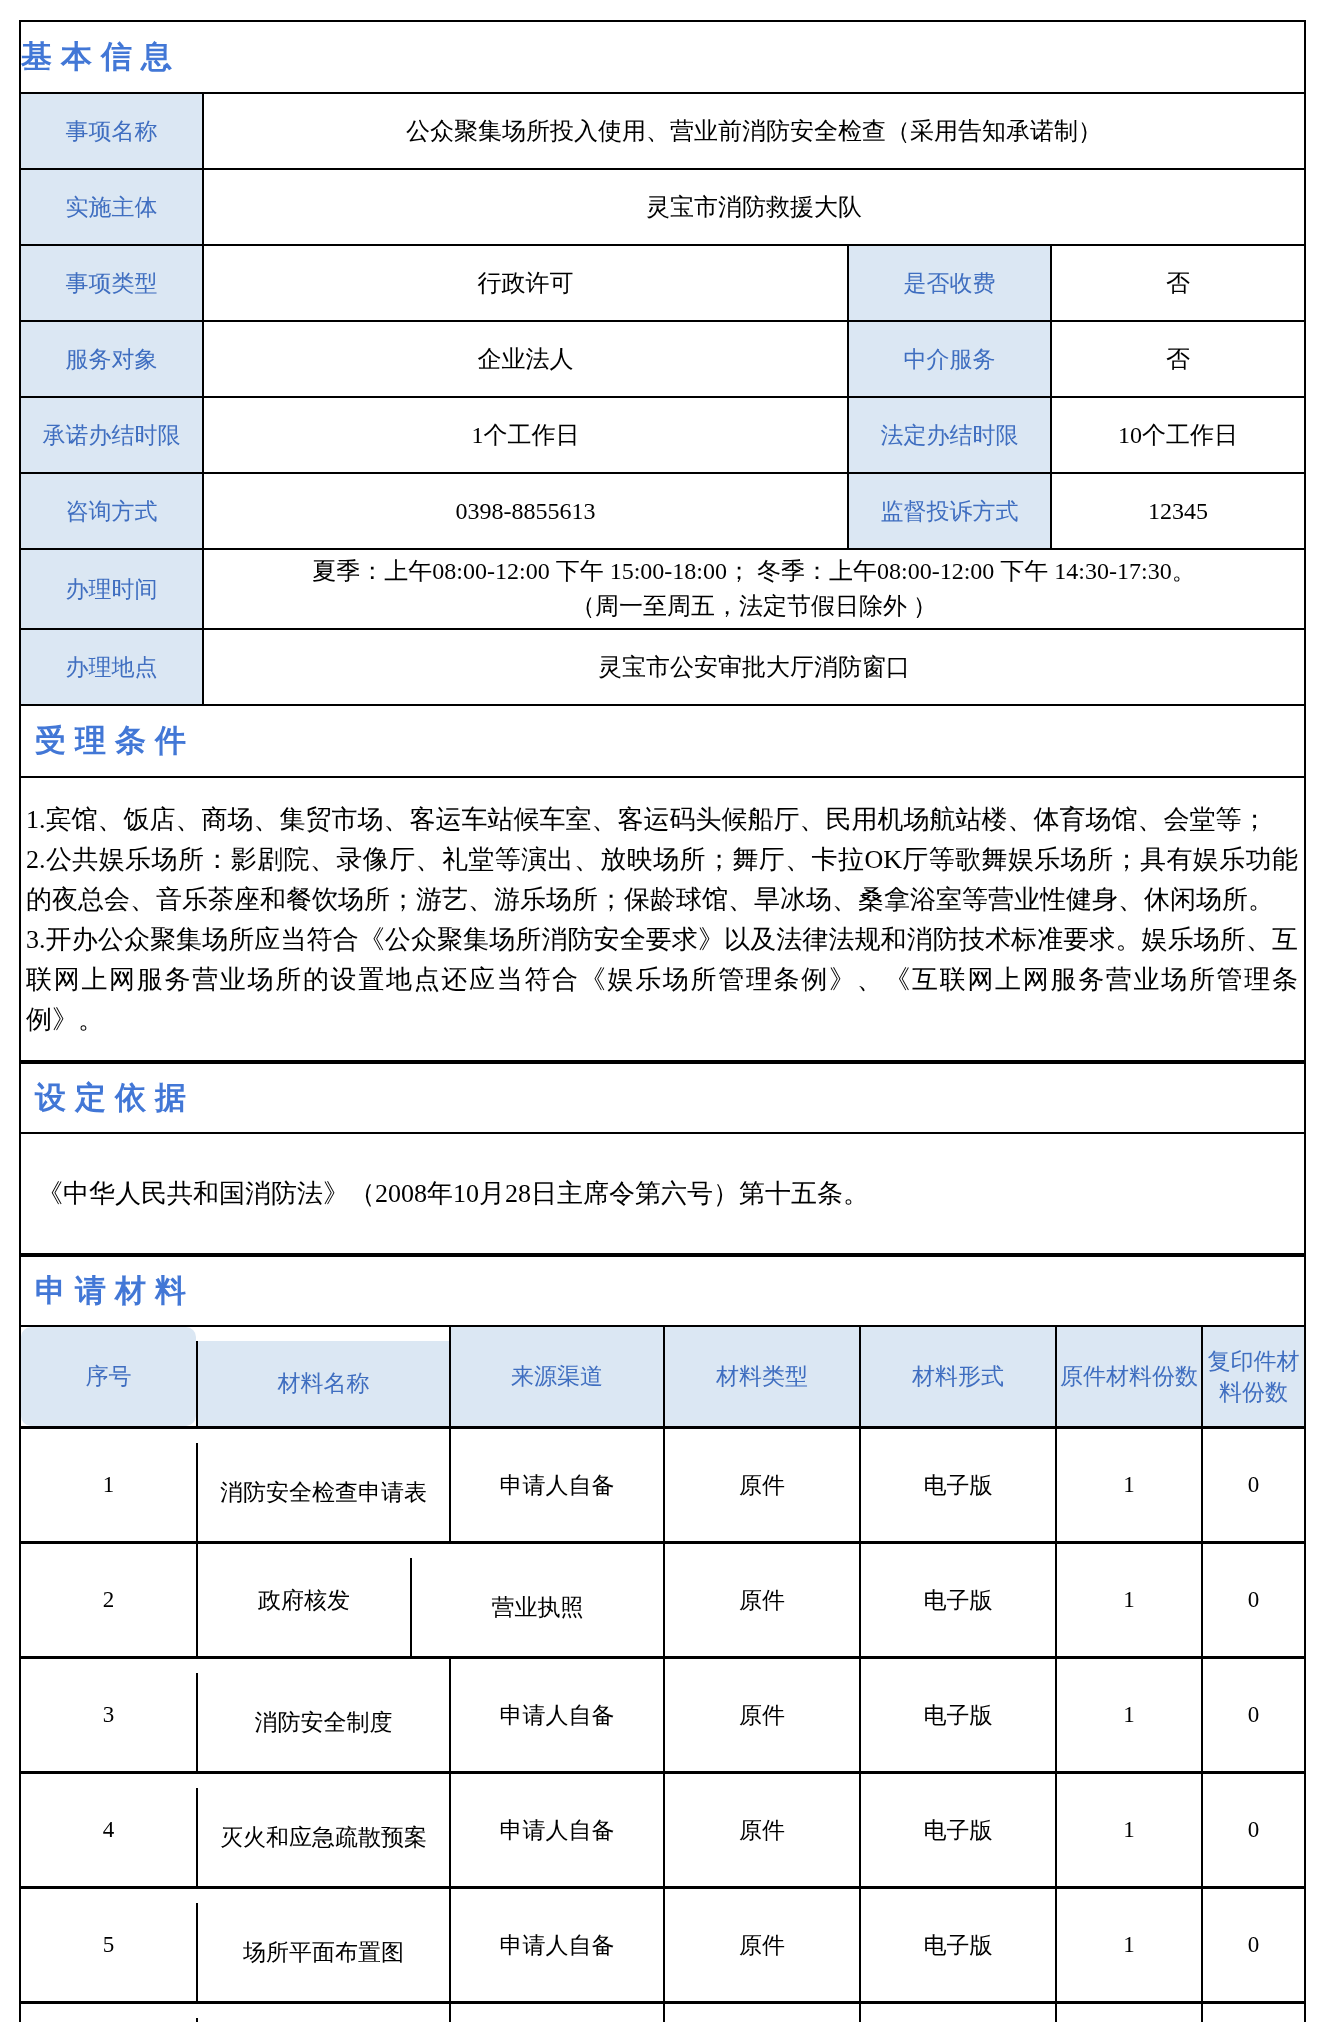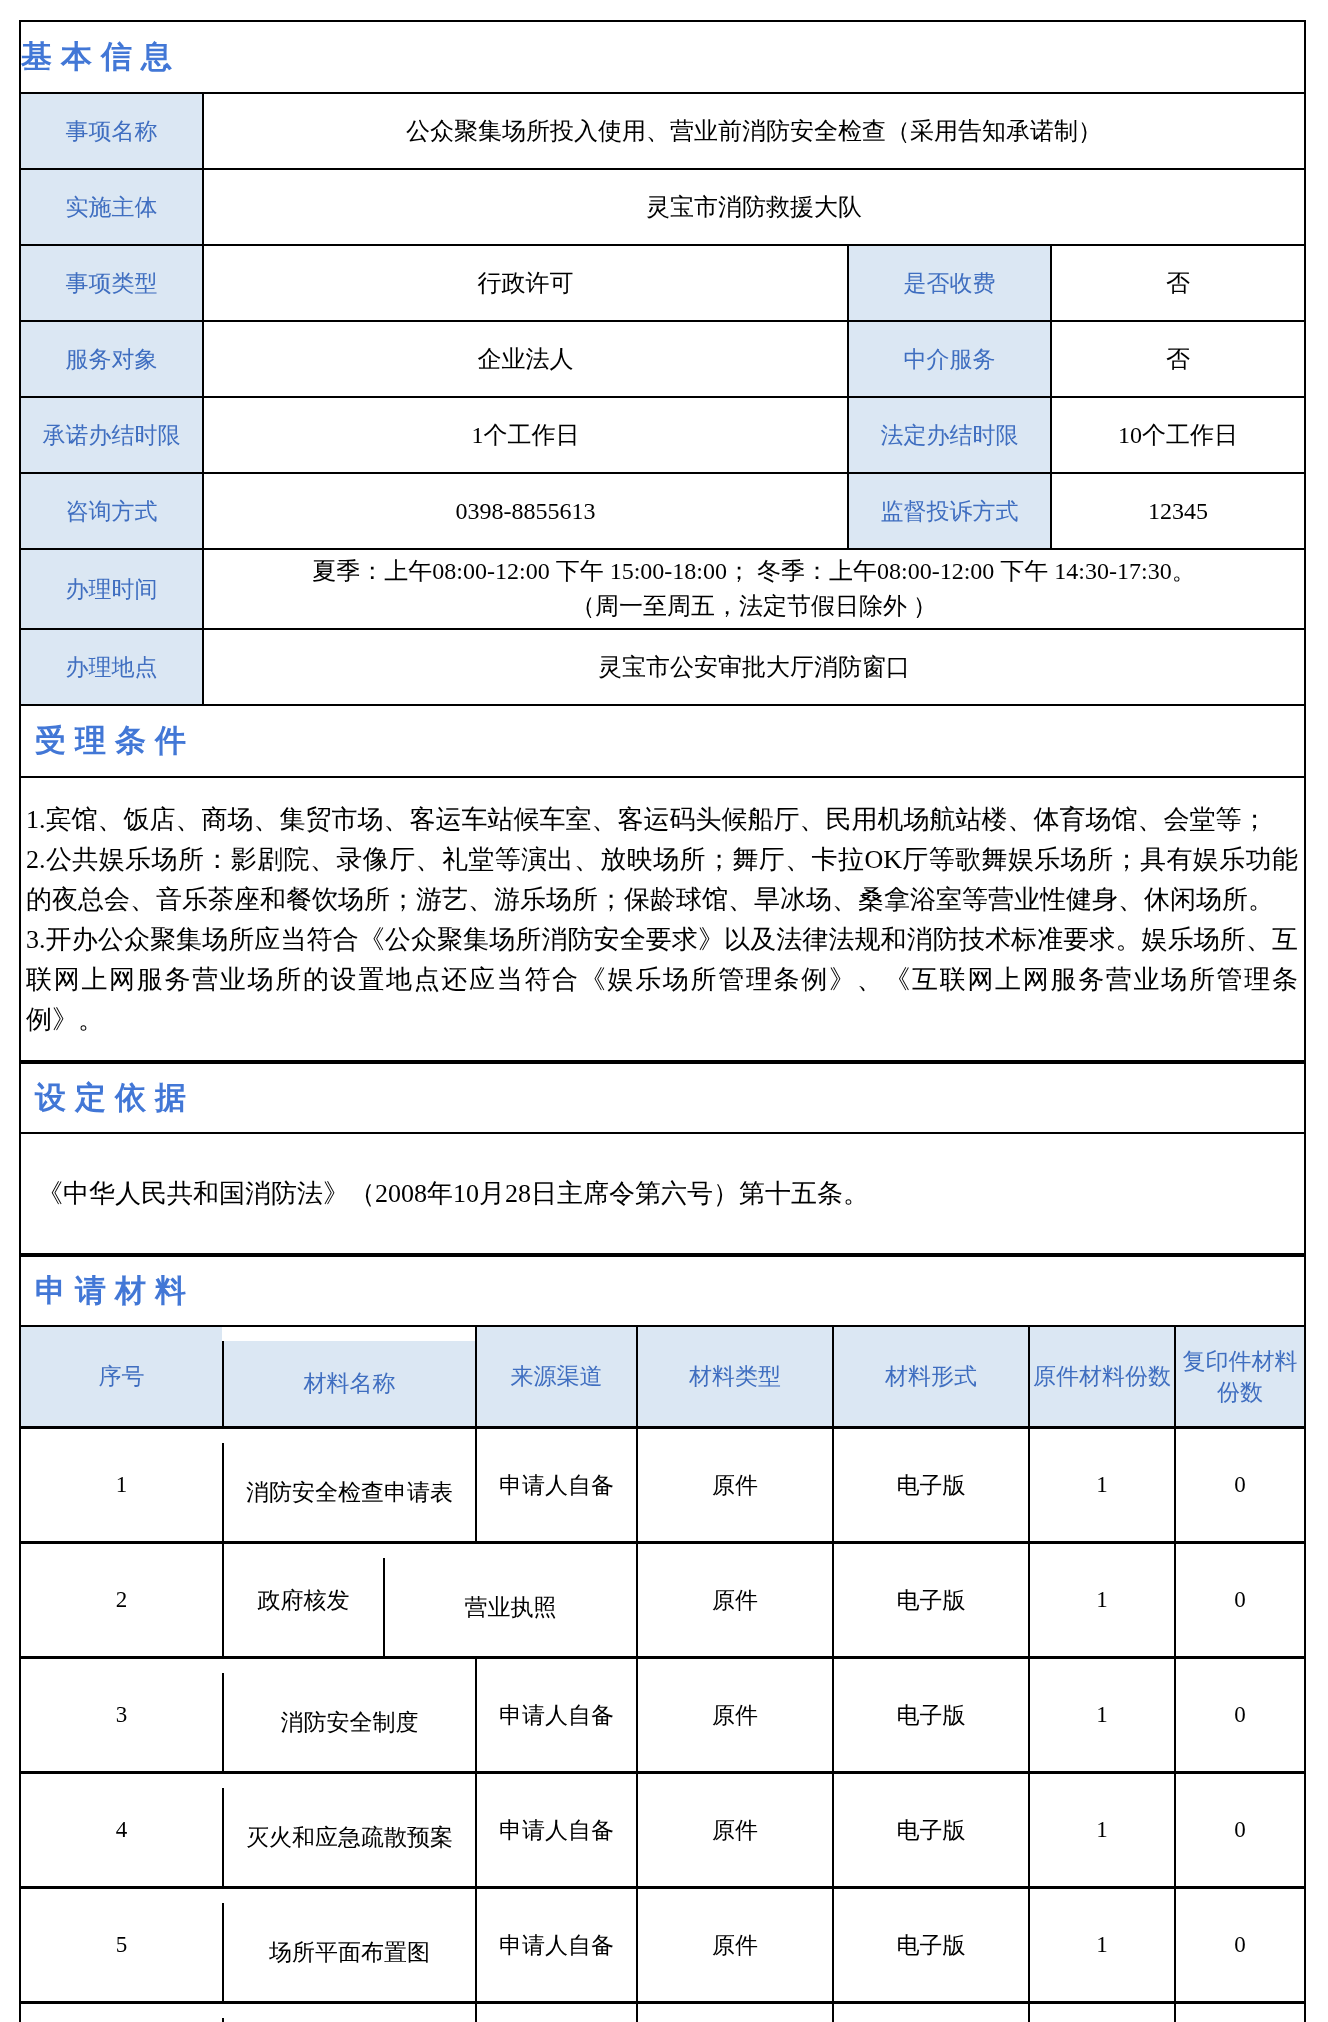--- a/index.html
+++ b/index.html
@@ -47,23 +47,23 @@
 
   
   .mt-header{display:flex;min-height:99px;border-top:2px solid var(--border);}
   .mt-hcell{background:var(--label-bg);color:var(--label-blue);display:flex;align-items:center;
     justify-content:center;text-align:center;font-size:23px;line-height:31px;
     box-sizing:border-box;padding:4px 3px;}
   .mt-row{display:flex;min-height:112px;border-top:3px solid var(--border);}
   .mt-cell{display:flex;align-items:center;justify-content:center;text-align:center;
     font-size:23px;box-sizing:border-box;padding:4px 2px;}
   .mt-hcell + .mt-hcell, .mt-cell + .mt-cell{border-left:2px solid var(--border);}
-  .c0{width:201px;flex:none;}
+  .c0{width:175px;flex:none;border-radius:10px;}
   .c1{width:253px;flex:none;margin-top:14px;}
-  .c2{width:161px;flex:none;}
+  .c2{width:214px;flex:none;}
   .c3{width:196px;flex:none;}
   .c4{width:196px;flex:none;}
   .c5{width:146px;flex:none;}
   .c6{flex:1;}
 </style>
 </head>
 <body>
 
 <div class="page">
   <div class="content">

